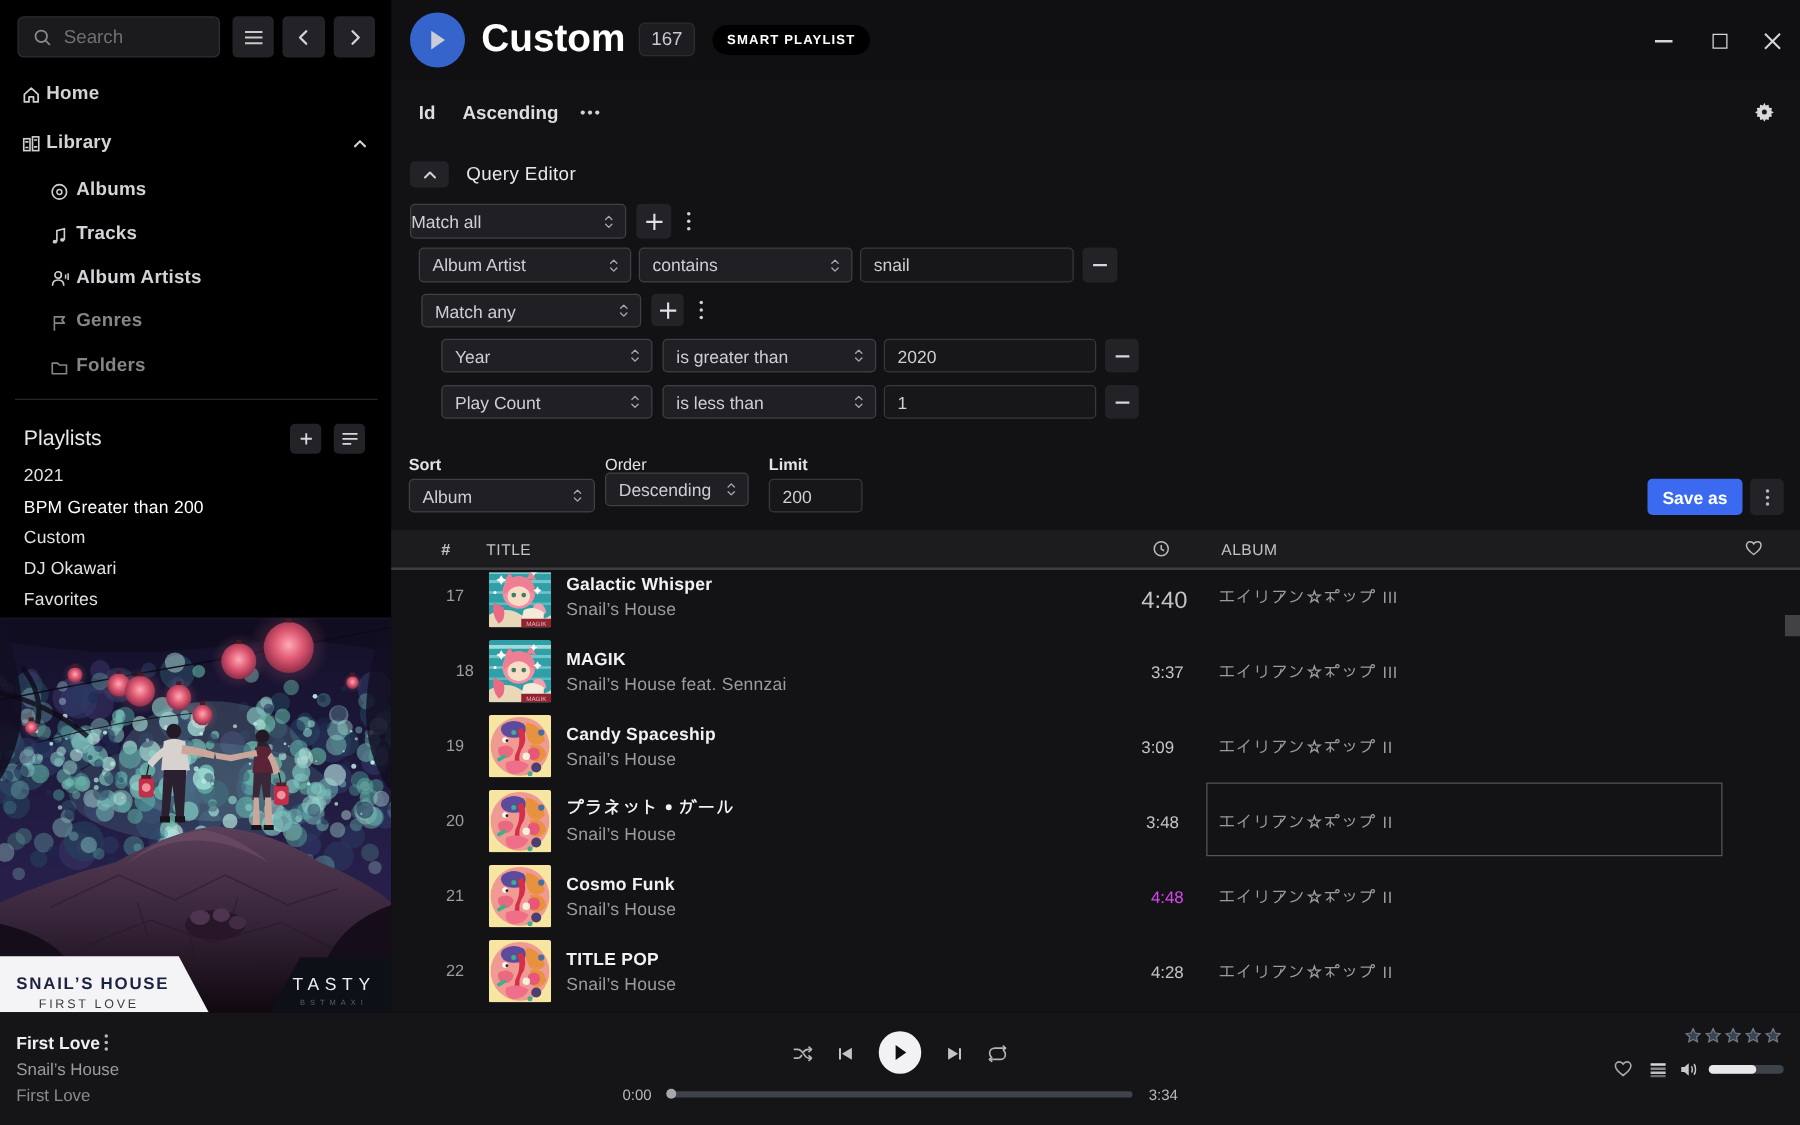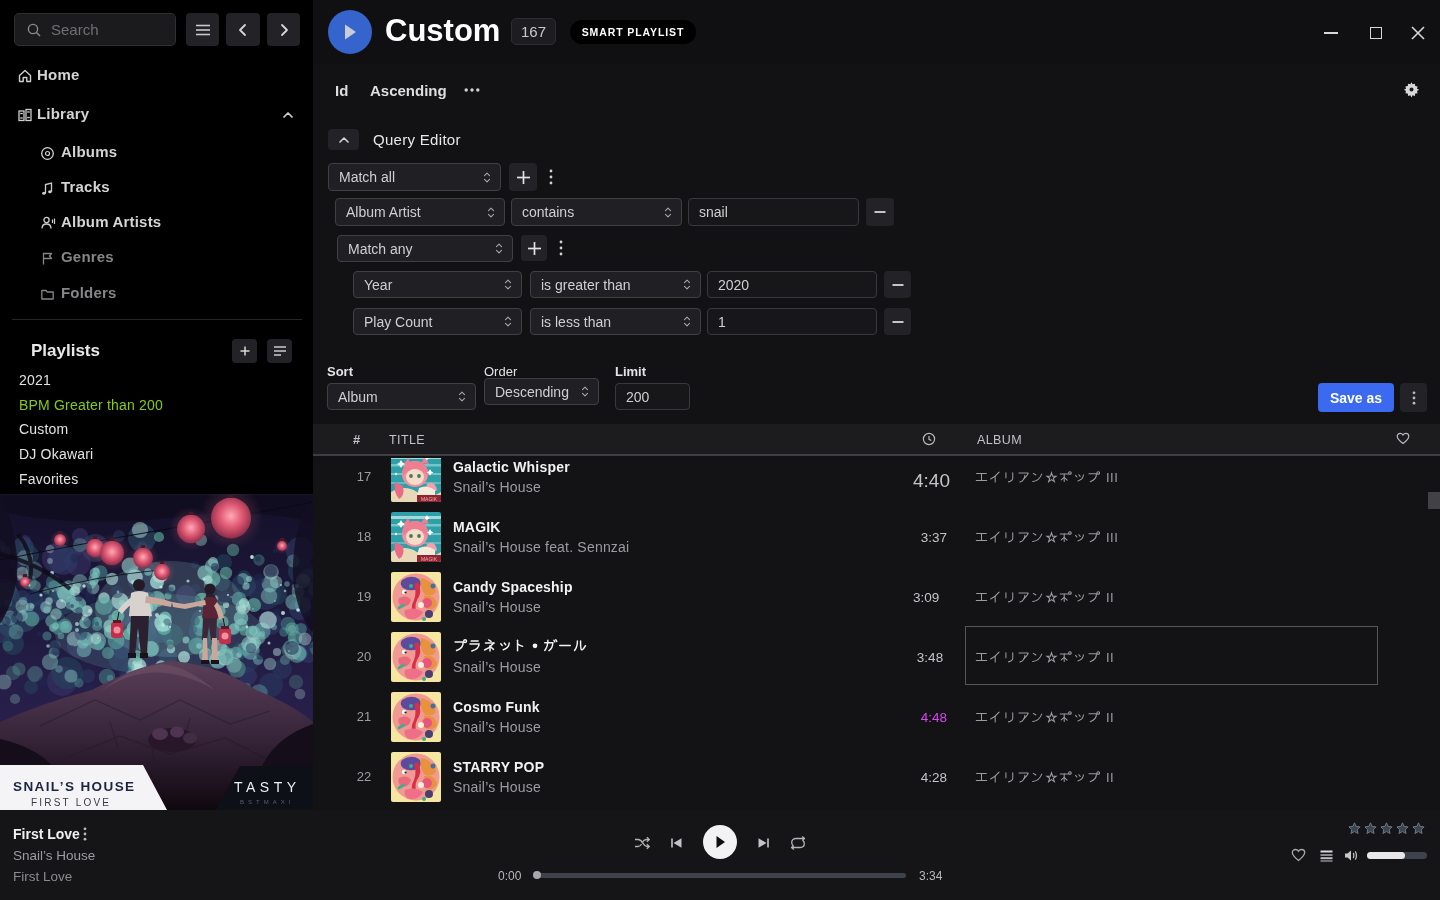--- a/index.html
+++ b/index.html
@@ -86,40 +86,40 @@
       </svg>
     </div>
     <div style="position:absolute;left:61px;top:248px;font-size:15px;font-weight:700;color:#86868a;letter-spacing:.2px">Genres</div>
     <div style="position:absolute;left:40px;top:286px;width:18px;height:16px;display:flex;align-items:center">
       <svg width="15" height="15" viewBox="0 0 15 15" style="">
         <path d="M1.8,3.5 H6 L7.5,5 H13.2 V12 H1.8 Z" fill="none" stroke="#85858a" stroke-width="1.3" stroke-linejoin="round"></path>
       </svg>
     </div>
     <div style="position:absolute;left:61px;top:284px;font-size:15px;font-weight:700;color:#86868a;letter-spacing:.2px">Folders</div>
     <div style="position:absolute;left:12px;top:319px;width:290px;height:1px;background:#26262a"></div>
-    <div style="position:absolute;left:31px;top:341px;font-size:17px;font-weight:700;color:#e8e8ea">Playlists</div>
+    <div style="position:absolute;left:19px;top:341px;font-size:17px;font-weight:400;color:#e8e8ea">Playlists</div>
     <div class="sqb" style="left:232px;top:339px;width:25px;height:24px">
       <svg width="12" height="12" viewBox="0 0 12 12" style="">
         <g stroke="#d8d8db" stroke-width="1.5">
           <line x1="6" y1="1.5" x2="6" y2="10.5"></line>
           <line x1="1.5" y1="6" x2="10.5" y2="6"></line>
         </g>
       </svg>
     </div>
     <div class="sqb" style="left:267px;top:339px;width:25px;height:24px">
       <svg width="14" height="14" viewBox="0 0 14 14" style="">
         <g stroke="#d8d8db" stroke-width="1.4">
           <line x1="1" y1="3" x2="13" y2="3"></line>
           <line x1="1" y1="7" x2="13" y2="7"></line>
           <line x1="1" y1="11" x2="8" y2="11"></line>
         </g>
       </svg>
     </div>
     <div style="position:absolute;left:19px;top:372px;font-size:14px;color:#e2e2e4;letter-spacing:.2px">2021</div>
-    <div style="position:absolute;left:19px;top:397px;font-size:14px;color:#84cc16;letter-spacing:.2px">BPM Greater than 200</div>
+    <div style="position:absolute;left:19px;top:397px;font-size:14px;color:#ffffff;letter-spacing:.2px">BPM Greater than 200</div>
     <div style="position:absolute;left:19px;top:421px;font-size:14px;color:#e2e2e4;letter-spacing:.2px">Custom</div>
     <div style="position:absolute;left:19px;top:446px;font-size:14px;color:#e2e2e4;letter-spacing:.2px">DJ Okawari</div>
     <div style="position:absolute;left:19px;top:471px;font-size:14px;color:#e2e2e4;letter-spacing:.2px">Favorites</div>
     <div style="position:absolute;left:0;top:494px;width:313px;height:316px;overflow:hidden">
       <svg width="313" height="316" viewBox="0 0 313 316">
         <defs>
           <radialGradient id="lg" cx="50%" cy="45%" r="55%">
             <stop offset="0%" stop-color="#ffaab6"></stop>
             <stop offset="50%" stop-color="#e05a74"></stop>
             <stop offset="100%" stop-color="#8e2c48"></stop>
@@ -663,21 +663,21 @@
         <circle cx="8.5" cy="8.5" r="2" fill="#1a1a1c"></circle>
       </svg>
     </div>
     <div class="sqb" style="left:15px;top:129px;width:31px;height:21px">
       <svg width="12" height="10" viewBox="0 0 12 10" style="">
         <path d="M2,7 L6,3 L10,7" fill="none" stroke="#d5d5d8" stroke-width="1.6" stroke-linecap="round" stroke-linejoin="round"></path>
       </svg>
     </div>
     <div style="position:absolute;left:60px;top:131px;font-size:15px;color:#e8e8ea;letter-spacing:.3px">Query Editor</div>
     <div class="sel" style="left:15px;top:163px;width:173px;height:28px">
-      <span style="padding-left:10px">Match all</span>
+      <span style="">Match all</span>
       <svg width="8" height="13" viewBox="0 0 8 13" style="">
         <g fill="none" stroke="#a6a6ab" stroke-width="1.1" stroke-linecap="round" stroke-linejoin="round">
           <path d="M1.5,4.6 L4,2.1 L6.5,4.6"></path>
           <path d="M1.5,8.4 L4,10.9 L6.5,8.4"></path>
         </g>
       </svg>
     </div>
     <div class="sqb" style="left:196px;top:163px;width:28px;height:28px">
       <svg width="15" height="15" viewBox="0 0 15 15" style="">
         <g stroke="#e2e2e5" stroke-width="1.7">
@@ -919,21 +919,21 @@
               <path d="M9,6.5 L11,9"></path>
               <path d="M16,6.5 C15.8,11 12.5,14.5 7.5,16"></path>
             </g>
             <g transform="translate(112.0,1.5) scale(0.6500)">
               <path d="M3,5 H14.5 C14.8,10.5 11,15 5,17.2"></path>
               <path d="M17.3,1.8 a2,2 0 1,0 0.001,0"></path>
             </g>
           </svg>
           <span style="color:#9b9ca0;font-size:13px;font-weight:400;letter-spacing:0.5px;margin-left:4px">III</span>
         </span></div>
-      <div style="position:absolute;left:36px;top:71px;width:30px;text-align:center;font-size:13px;color:#9d9da1">18</div>
+      <div style="position:absolute;left:36px;top:71px;width:30px;text-align:right;font-size:13px;color:#9d9da1">18</div>
       <div style="position:absolute;left:78px;top:54px;width:50px;height:50px;overflow:hidden;border-radius:2px">
         <svg width="50" height="50" viewBox="0 0 50 50">
 <rect width="50" height="50" fill="#2f9fa8"></rect>
 <rect y="4" width="50" height="3" fill="#bfe8e8" opacity=".8"></rect>
           <rect y="12" width="50" height="2.5" fill="#8fd8da" opacity=".7"></rect>
 <rect y="21" width="50" height="2" fill="#bfe8e8" opacity=".5"></rect>
           <rect y="30" width="50" height="2" fill="#8fd8da" opacity=".5"></rect>
 <path d="M0,40 Q14,32 26,40 T50,40 V50 H0 Z" fill="#e8d8b8"></path>
 <circle cx="24" cy="22" r="13" fill="#f28fa0"></circle>
 <path d="M12,24 Q10,10 24,9 Q38,10 37,24 Q30,18 24,19 Q16,18 12,24Z" fill="#ee7e92"></path>
@@ -1269,21 +1269,21 @@
           <circle cx="38" cy="42" r="4" fill="#4a3f6e"></circle>
 <circle cx="13" cy="20" r="2.2" fill="#fff"></circle>
           <circle cx="14.5" cy="20.5" r="1.1" fill="#222"></circle>
 <rect x="6" y="33" width="8" height="3" rx="1.5" fill="#3fae8f" transform="rotate(-30 10 34)"></rect>
 <circle cx="30" cy="33" r="3" fill="#f5f0e0"></circle>
           <circle cx="42" cy="14" r="2.5" fill="#4a6e9c"></circle>
 <circle cx="20" cy="14" r="2" fill="#3fae8f"></circle>
           <circle cx="33" cy="47" r="2" fill="#3fae8f"></circle>
 </svg>
       </div>
-      <div style="position:absolute;left:140px;top:301px;font-size:14px;font-weight:700;color:#f2f2f4;letter-spacing:.2px">STARRY POP</div>
+      <div style="position:absolute;left:140px;top:301px;font-size:14px;font-weight:700;color:#f2f2f4;letter-spacing:.2px">TITLE POP</div>
       <div style="position:absolute;left:140px;top:321px;font-size:14px;color:#9b9ca0;letter-spacing:.2px">Snail’s House</div>
       <div style="position:absolute;left:600px;top:312px;width:34px;text-align:right;font-size:13.5px;color:#c4c4c8">4:28</div>
       <div style="position:absolute;left:662px;top:311px"><span style="display:inline-flex;align-items:center">
           <svg width="127" height="17" viewBox="0 0 127 17" fill="none" stroke="#9b9ca0" stroke-width="1.6" stroke-linecap="round">
             <g transform="translate(0.0,1.5) scale(0.6500)">
               <path d="M2.5,4.5 H17.5"></path>
               <path d="M10,4.5 V15.5"></path>
               <path d="M2,15.5 H18"></path>
             </g>
             <g transform="translate(14.0,1.5) scale(0.6500)">

